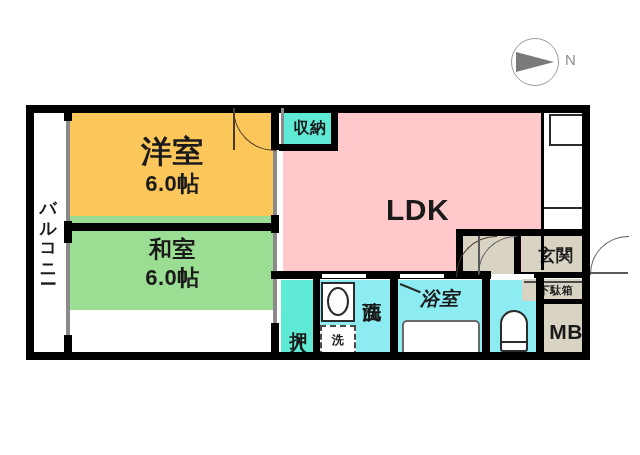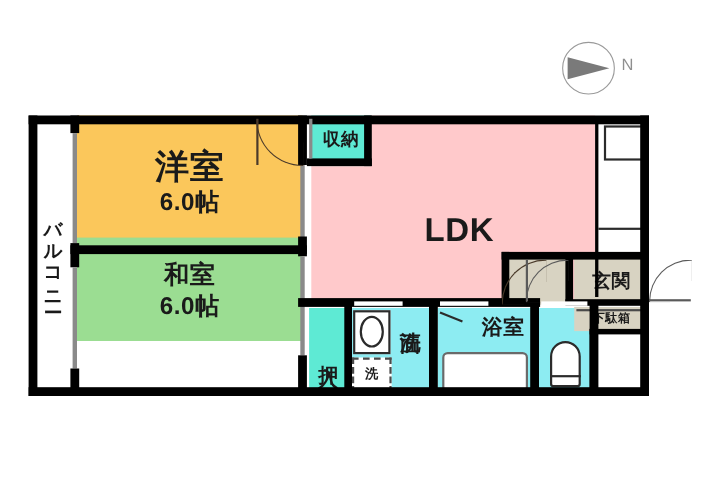--- a/index.html
+++ b/index.html
@@ -98,21 +98,21 @@
 
   <div class="fixture" style="left:321px;top:282px;width:34px;height:40px;"></div>
   <div class="box" style="left:327px;top:287px;width:22px;height:29px;border:2px solid #2b2b2b;
               border-radius:50%;background:#ffffff;"></div>
 
   <div class="dashbox" style="left:320px;top:325px;width:36px;height:32px;">
     <span class="lbl" style="font-size:12px;">洗</span>
   </div>
 
   <div class="room f-cyan" style="left:398px;top:280px;width:86px;height:80px;">
-    <span class="lbl" style="font-size:19px;position:absolute;left:40px;top:8px;">浴室</span>
+    <span class="lbl" style="font-size:19px;position:absolute;left:22px;top:8px;font-style:italic;">浴室</span>
   </div>
 
   <div class="fixture" style="left:402px;top:320px;width:78px;height:37px;border-radius:5px;
               border:2px solid #6a6a6a;"></div>
 
   <div class="thinline" style="left:400px;top:283px;width:22px;height:2px;transform:rotate(22deg);
               transform-origin:left center;"></div>
 
   <div class="room f-cyan" style="left:490px;top:280px;width:48px;height:80px;"></div>
   <div class="box" style="left:500px;top:310px;width:28px;height:42px;background:#ffffff;
@@ -123,20 +123,25 @@
 
   <div class="room f-beige" style="left:522px;top:279px;width:68px;height:22px;">
     <span class="lbl" style="font-size:11px;">下駄箱</span>
   </div>
 
   <div class="room f-beige" style="left:522px;top:235px;width:68px;height:42px;">
     <span class="lbl" style="font-size:17px;">玄関</span>
   </div>
   <div class="thinline" style="left:524px;top:281px;width:64px;height:1.5px;background:#4a4a4a;"></div>
 
+  <div class="room f-beige" style="left:542px;top:303px;width:48px;height:57px;">
+    <div>
+      <div class="lbl" style="font-size:21px;line-height:1.0;">MB</div>
+    </div>
+  </div>
 
   <div class="wallfill" style="left:26px;top:105px;width:564px;height:8px;"></div>
 
   <div class="wallfill" style="left:26px;top:352px;width:564px;height:8px;"></div>
 
   <div class="wallfill" style="left:26px;top:105px;width:8px;height:255px;"></div>
 
   <div class="wallfill" style="left:582px;top:105px;width:8px;height:255px;"></div>
 
   <div class="wallfill" style="left:64px;top:105px;width:8px;height:16px;"></div>

